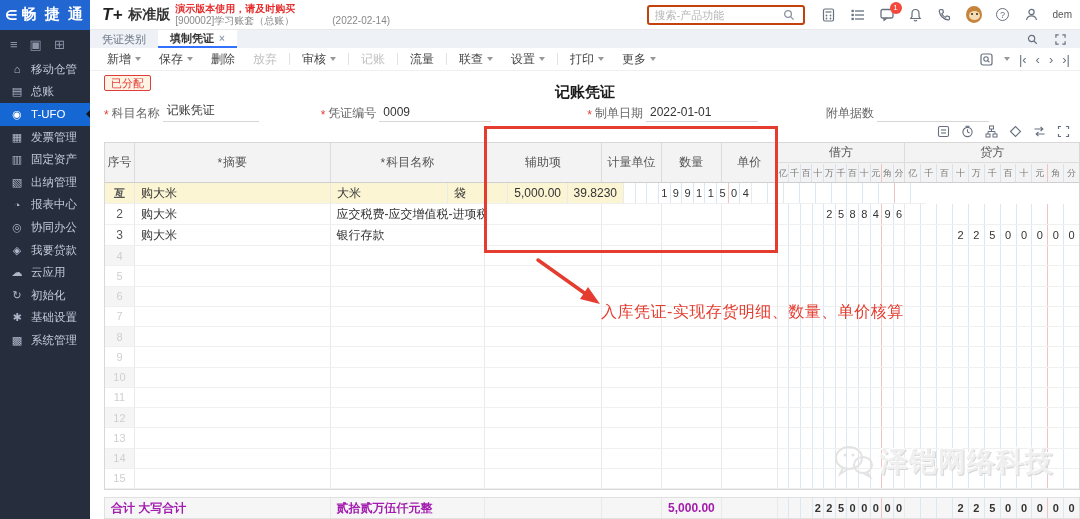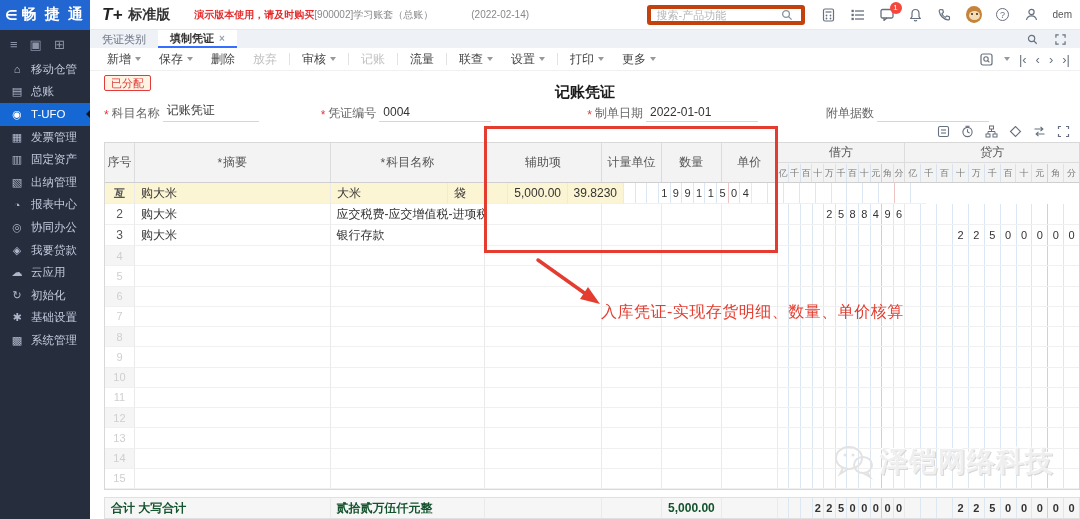--- a/index.html
+++ b/index.html
@@ -6,24 +6,24 @@
 body{background:#888;}
 .page{position:relative;width:1080px;height:519px;background:#fff;overflow:hidden;
   font-family:"Liberation Sans","DejaVu Sans",sans-serif;}
 
 .topbar{position:absolute;top:0;left:0;right:0;height:30px;background:#fff;border-bottom:1px solid #e9e9e9;display:flex;align-items:center;z-index:5;}
 .logo{width:90px;height:30px;background:#2166d1;color:#fff;display:flex;align-items:center;justify-content:center;gap:4px;font-weight:bold;font-size:15px;letter-spacing:2px;flex:0 0 auto;}
 .logo .mark{font-style:italic;font-size:14px;letter-spacing:0;}
 .prod{display:flex;align-items:center;margin-left:12px;gap:6px;}
 .tplus{font-size:17px;font-weight:bold;font-style:italic;color:#222;}
 .edition{font-size:14px;font-weight:bold;color:#333;}
-.demo-col{display:flex;flex-direction:row;margin-left:24px;line-height:12px;}
+.demo-col{display:flex;flex-direction:column;margin-left:5px;line-height:12px;}
 .demo-warning{color:#e62e2e;font-size:10px;font-weight:bold;}
 .acct-line{display:flex;gap:38px;color:#888;font-size:10px;}
-.search-box{margin-left:auto;width:158px;height:20px;border:4px solid #c2410c;border-radius:3px;display:flex;align-items:center;padding:0 6px;gap:4px;}
+.search-box{margin-left:auto;width:158px;height:20px;border:2px solid #c2410c;border-radius:3px;display:flex;align-items:center;padding:0 6px;gap:4px;}
 .search-box input{border:none;outline:none;flex:1;font-size:11px;color:#555;min-width:0;background:transparent;}
 .search-box input::placeholder{color:#b5b5b5;}
 .top-icons{display:flex;align-items:center;gap:13px;margin-left:16px;padding-right:8px;color:#67707e;}
 .tico{position:relative;width:16px;height:16px;display:flex;align-items:center;justify-content:center;cursor:pointer;}
 .badge{position:absolute;top:-5px;right:-7px;background:#f5483d;color:#fff;font-size:8px;min-width:12px;height:12px;border-radius:7px;display:flex;align-items:center;justify-content:center;padding:0 2px;}
 .help-c{width:13px;height:13px;border:1.3px solid #67707e;border-radius:50%;font-size:9px;display:flex;align-items:center;justify-content:center;color:#67707e;}
 .monkey{width:17px;height:17px;border-radius:50%;background:#c5833c;position:relative;}
 .monkey::before{content:"";position:absolute;left:3px;top:5px;width:11px;height:9px;border-radius:50%;background:#f4dcb4;}
 .monkey::after{content:"";position:absolute;left:5px;top:7px;width:2px;height:2px;border-radius:50%;background:#3a2a16;box-shadow:5px 0 0 #3a2a16;}
 .uname{font-size:10px;color:#555;}
@@ -85,21 +85,21 @@
 .g-row.empty .c-seq{color:#cfcfcf;font-size:11px;}
 .g-row.empty.alt .c-seq{background:#f5f5f5;}
 .active-row .bc{background:#fcf5d4;}
 .dsec{display:flex;border-right:1px solid #eaeaea;border-bottom:1px solid #f0f0f0;}
 .dcell{flex:1;display:flex;align-items:center;justify-content:center;font-size:11px;color:#333;border-right:1px solid #dbe7f2;overflow:hidden;}
 .dcell.red-r,.scell.red-r{border-right:1px solid #eec4c4;}
 .dcell.bold{font-weight:bold;}
 .seq-icon{font-size:11px;color:#555;font-weight:bold;}
 
 .total-row{position:absolute;left:14px;bottom:0;width:976px;height:22px;background:#f6f6f6;border:1px solid #e0e0e0;display:flex;font-weight:bold;}
-.total-row .bc{border-bottom:none;background:transparent;font-size:12px;color:#14532d;}
+.total-row .bc{border-bottom:none;background:transparent;font-size:12px;color:#a21caf;}
 .total-row .dsec{border-bottom:none;}
 .c-totlabel{width:226px;}
 
 .red-box{position:absolute;left:484px;top:126px;width:294px;height:127px;border:3px solid #e43d30;z-index:6;pointer-events:none;}
 .anno-arrow{position:absolute;left:528px;top:254px;z-index:6;pointer-events:none;}
 .anno-text{position:absolute;left:601px;top:302px;z-index:6;color:#e43d30;font-size:16px;letter-spacing:0.5px;}
 .watermark{position:absolute;left:833px;top:443px;display:flex;align-items:center;gap:5px;z-index:2;pointer-events:none;}
 .wm-text{font-size:28px;font-weight:bold;color:#efefef;text-shadow:-1px -1px 0 #fff,1px 1px 0 #d7d7d7;letter-spacing:1px;}
 svg{display:block;}
 </style>
@@ -344,21 +344,21 @@
     <div class="v-title">记账凭证</div>
     <div class="form-row">
         <div class="field" style="margin-left: 0px;">
           <span class="star">*</span>
           <span class="flabel">科目名称</span>
           <span class="fval" style="min-width: 96px;">记账凭证</span>
         </div>
         <div class="field" style="margin-left: 62px;">
           <span class="star">*</span>
           <span class="flabel">凭证编号</span>
-          <span class="fval" style="min-width: 112px;">0004</span>
+          <span class="fval" style="min-width: 112px;">0009</span>
         </div>
         <div class="field" style="margin-left: 96px;">
           <span class="star">*</span>
           <span class="flabel">制单日期</span>
           <span class="fval" style="min-width: 112px;">2022-01-01</span>
         </div>
         <div class="field" style="margin-left: 68px;">
           <span class="flabel">附单据数</span>
           <span class="fval" style="min-width: 112px;"></span>
         </div>

